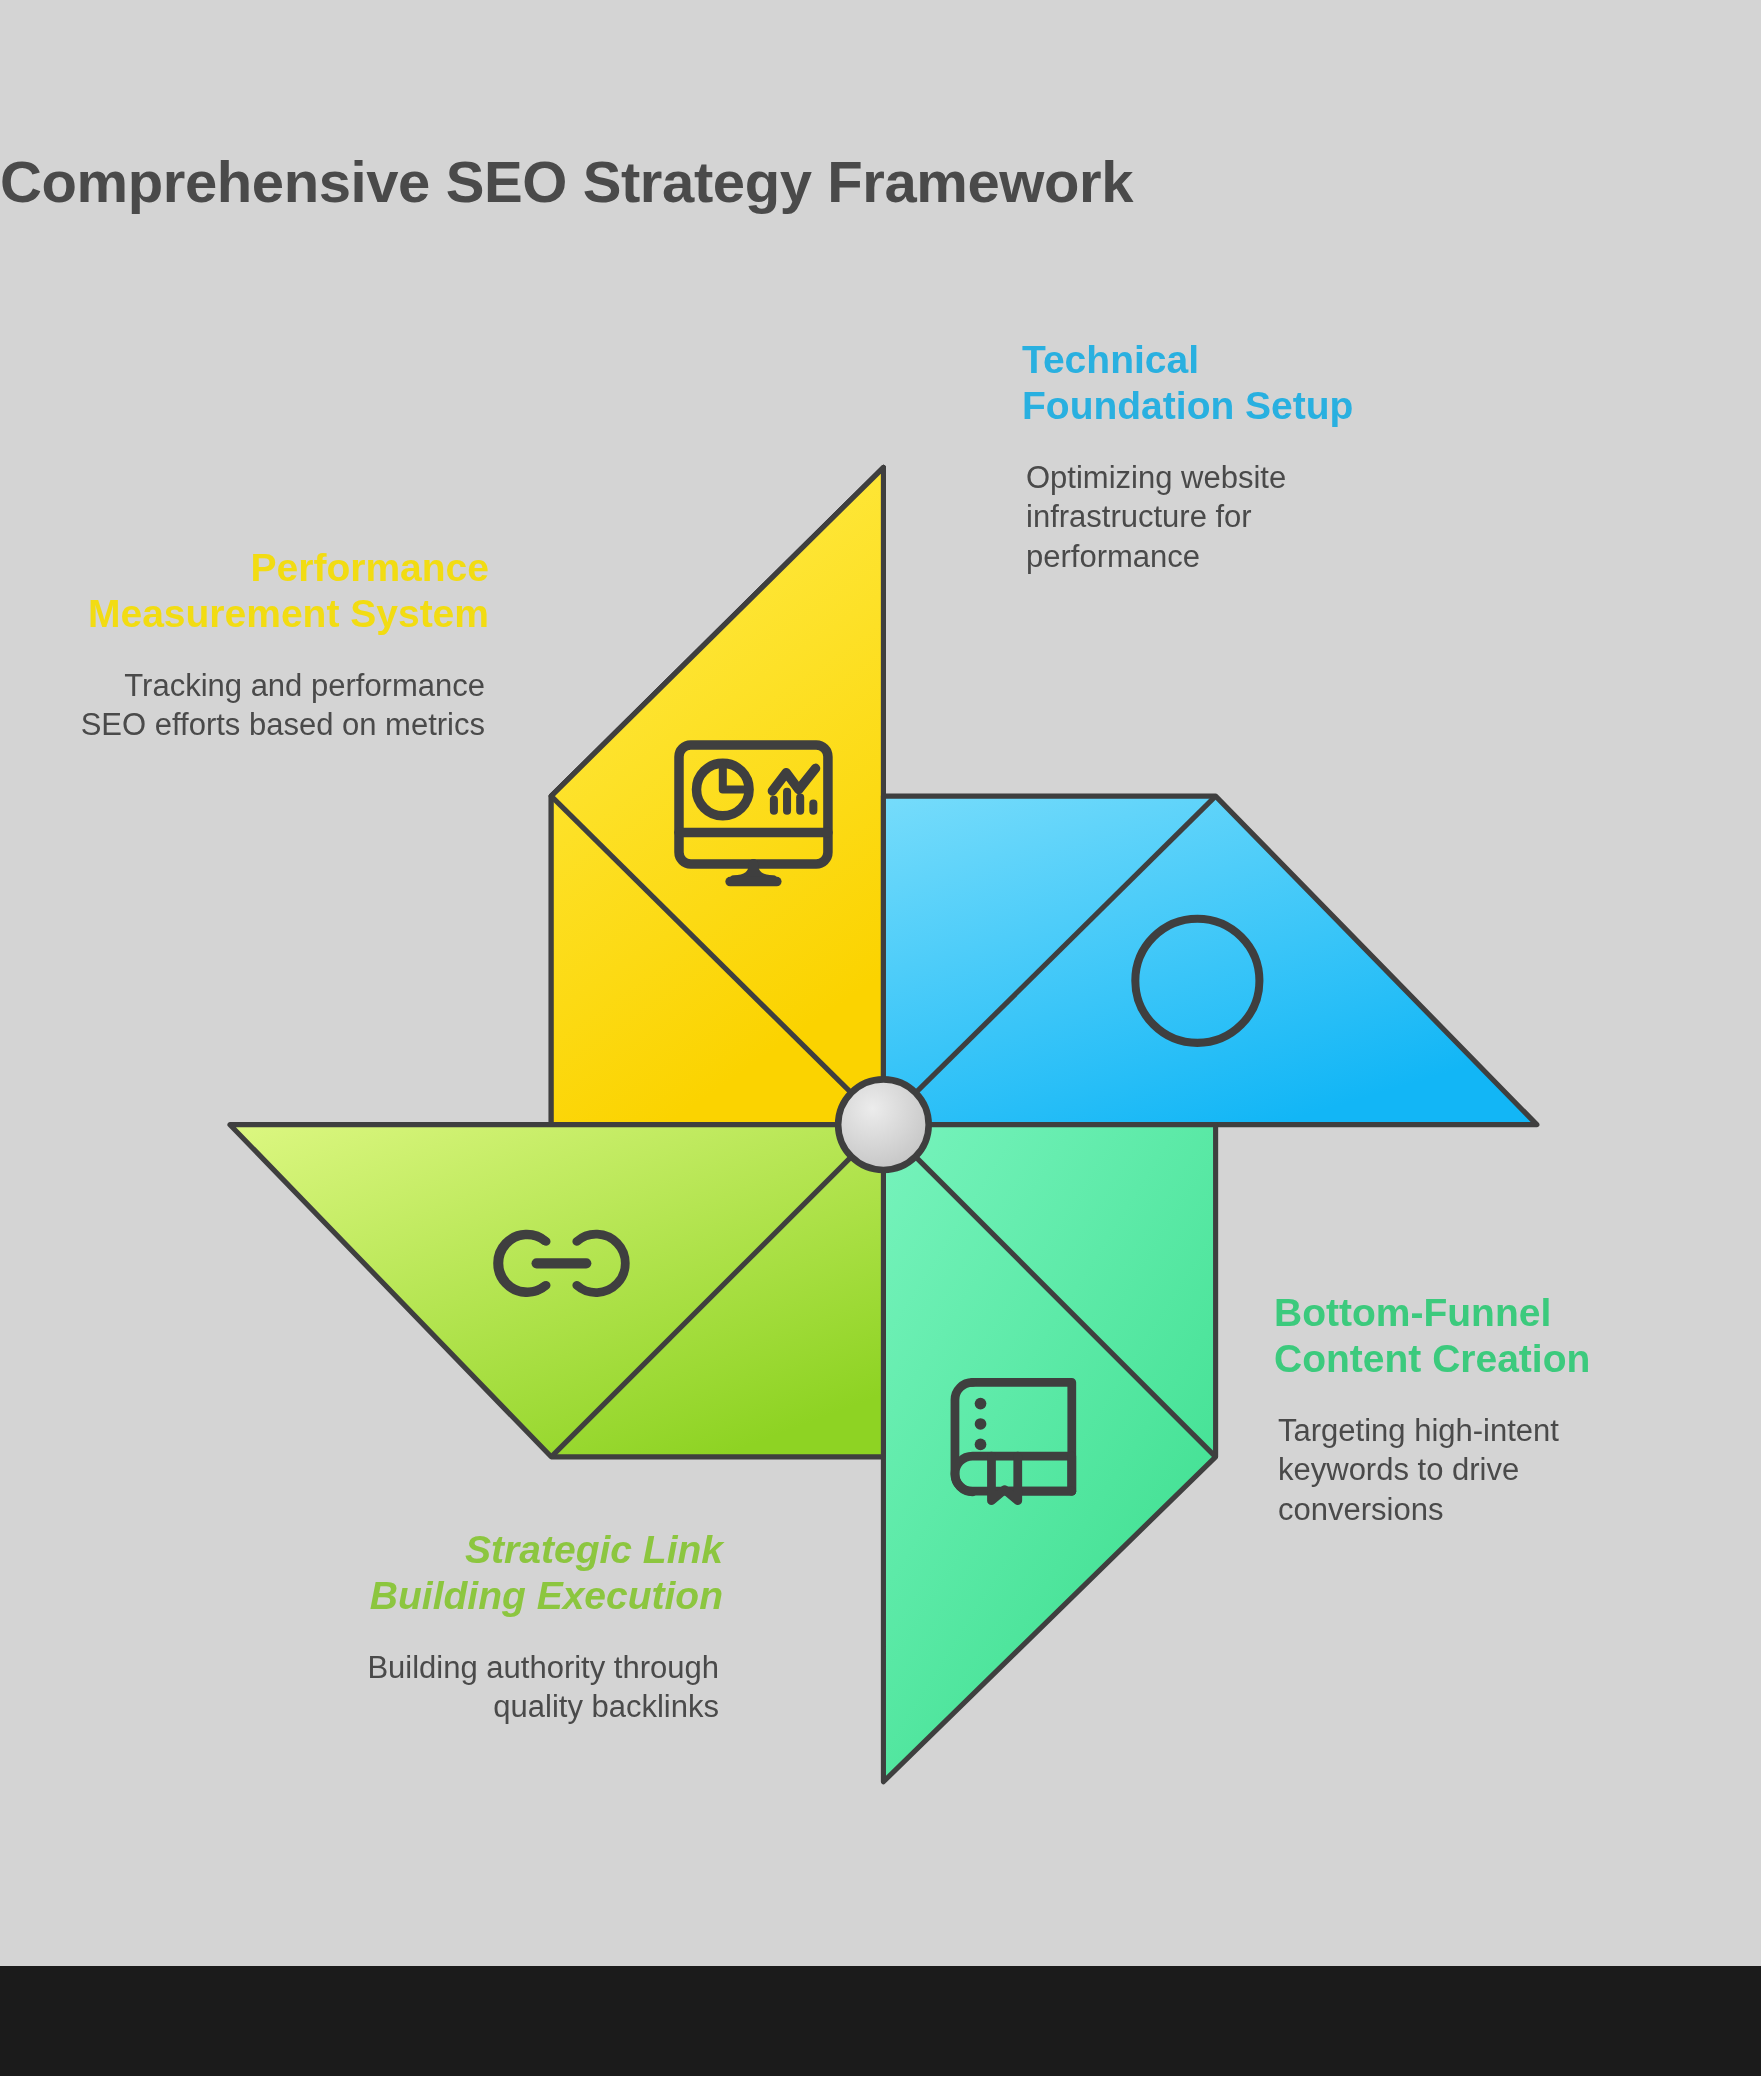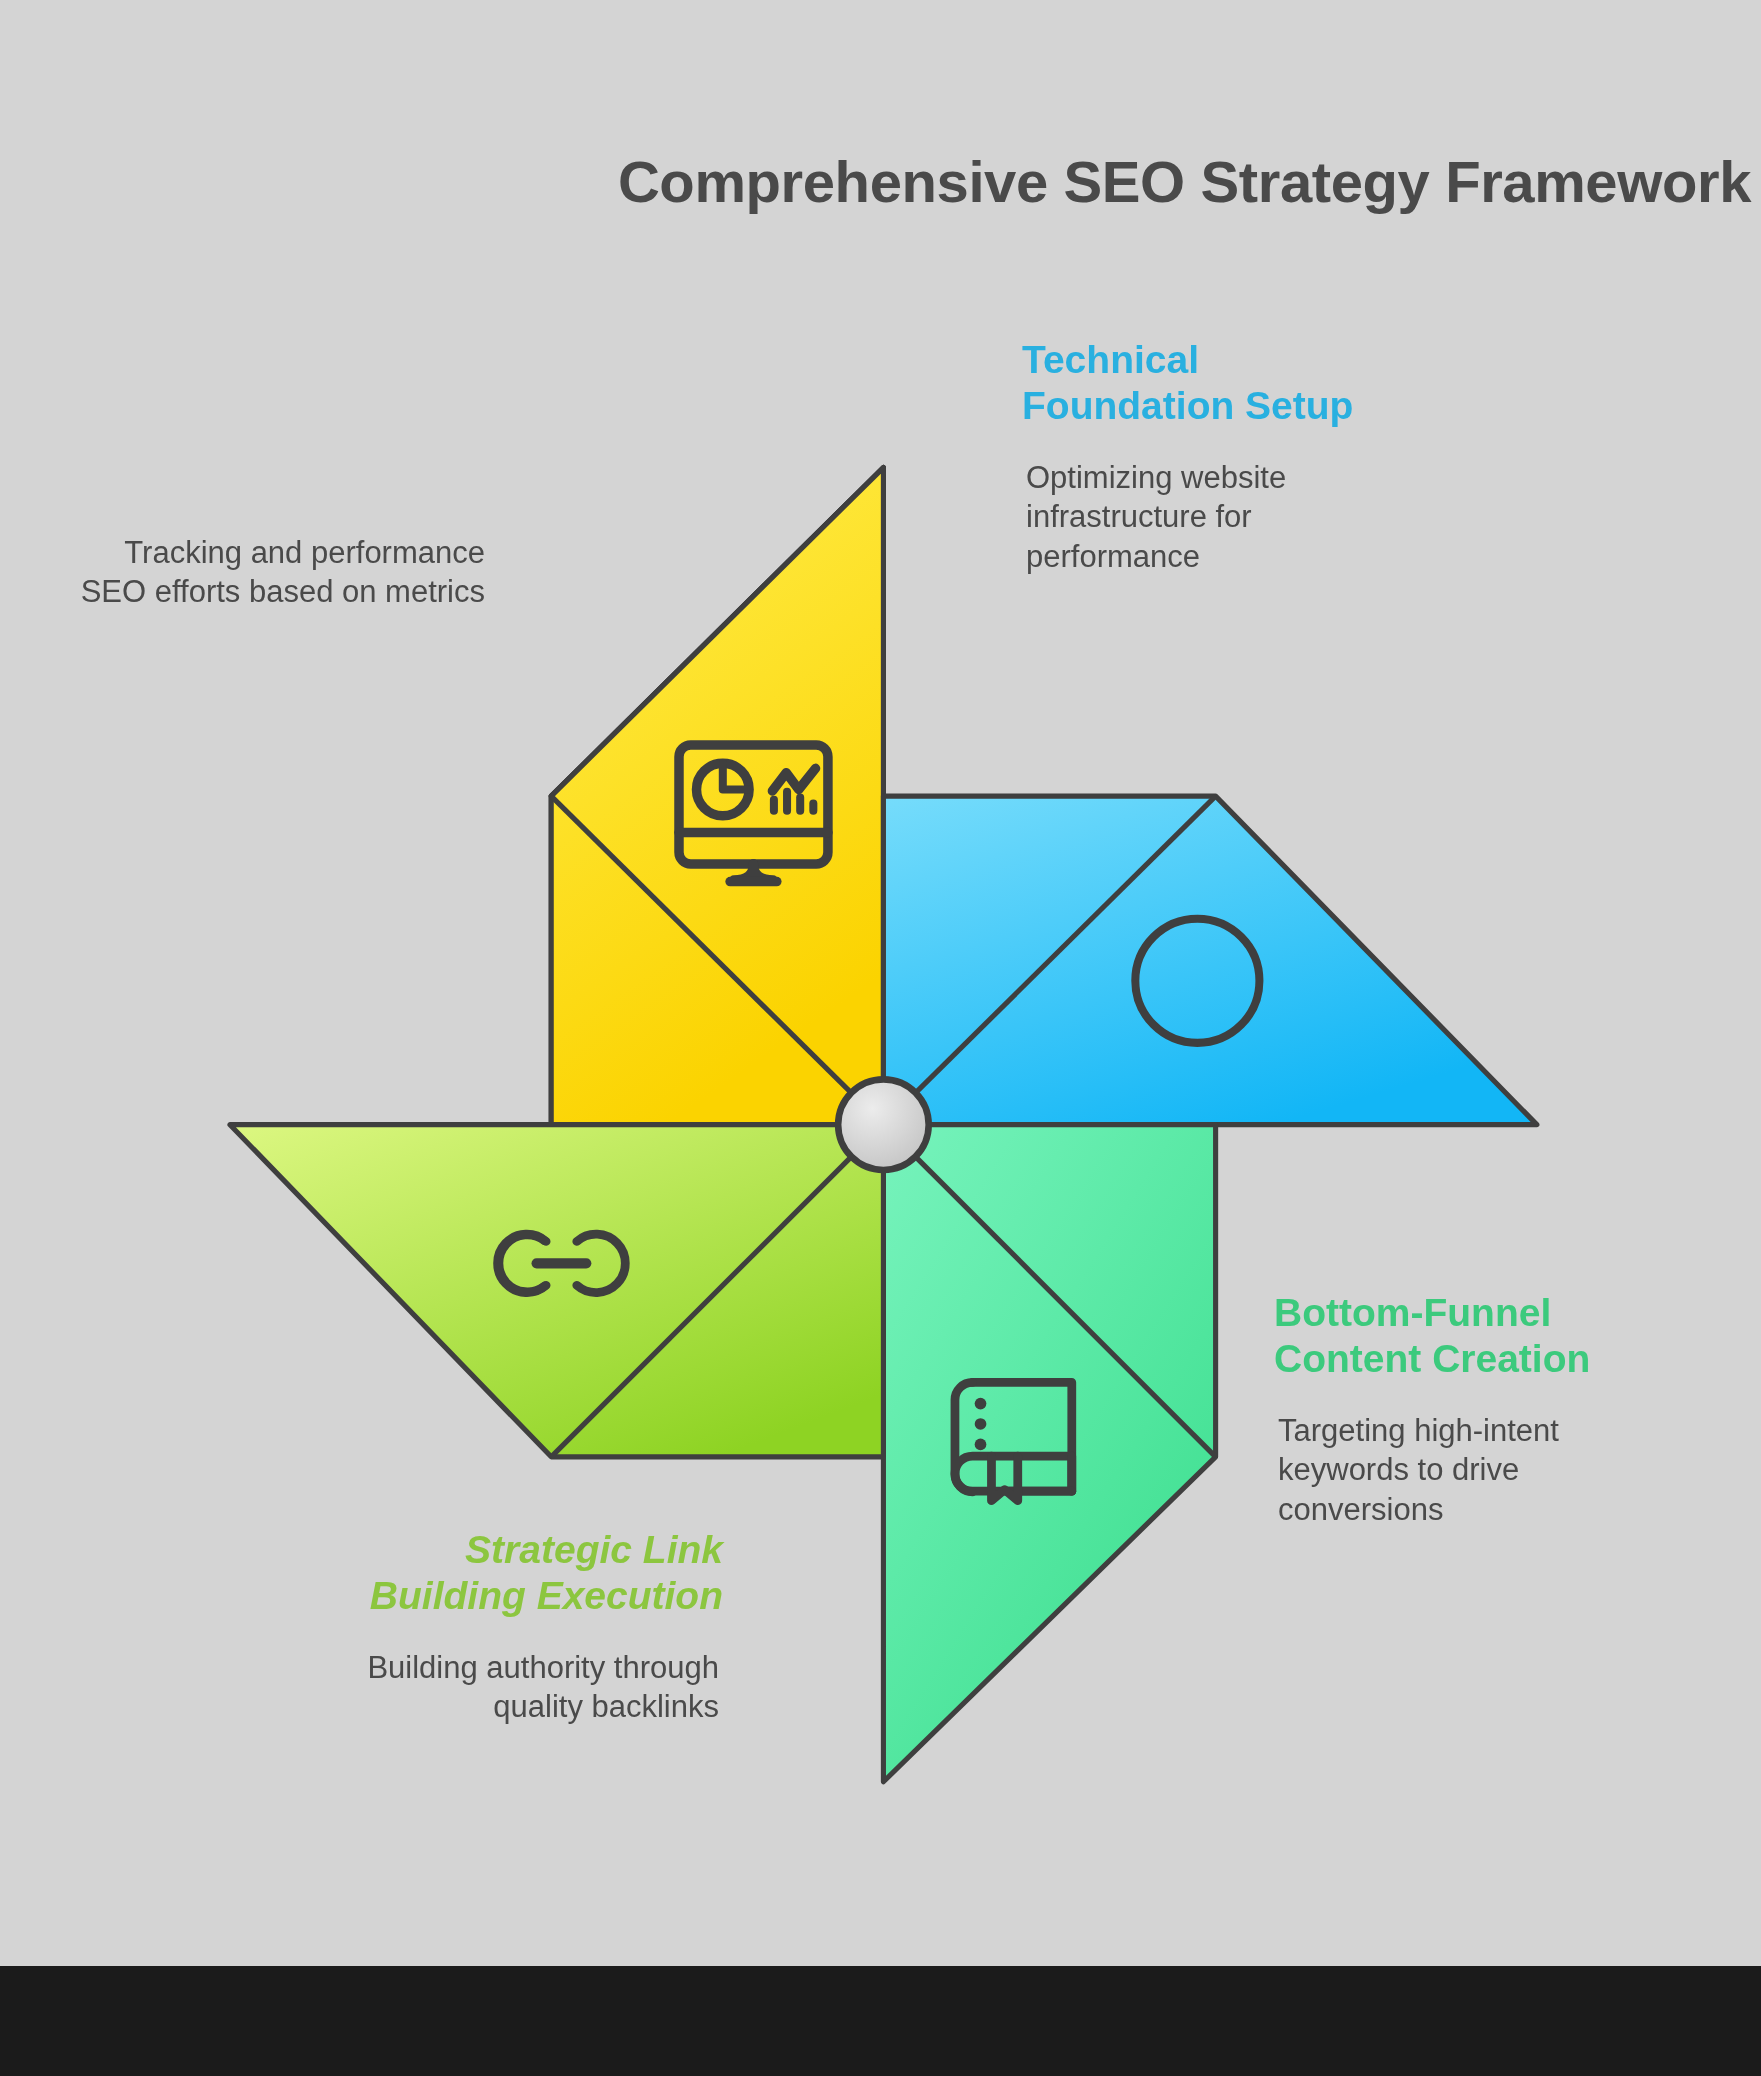--- a/index.html
+++ b/index.html
@@ -21,21 +21,21 @@
     width: 1761px;
     height: 2077px;
     background: #d4d4d4;
   }
 
   .page-title {
     position: absolute;
     left: 0;
     top: 150px;
     width: 1751px;
-    text-align: right;
+    text-align: left;
     font-size: 58px;
     font-weight: bold;
     color: #4a4a4a;
     letter-spacing: -0.4px;
     line-height: 1.1;
   }
 
   
   #pinwheel {
     position: absolute;
@@ -204,20 +204,21 @@
       <circle cx="1343" cy="1978" r="8" fill="#3f3f3f" stroke="none"></circle>
     </g>
   </svg>
 
   <div class="block" id="block-technical">
     <div class="heading">Technical Foundation Setup</div>
     <div class="desc">Optimizing website infrastructure for performance</div>
   </div>
 
   <div class="block" id="block-performance">
+    <div class="heading">Performance Measurement System</div>
     <div class="desc">Tracking and performance SEO efforts based on metrics</div>
   </div>
 
   <div class="block" id="block-bottomfunnel">
     <div class="heading">Bottom-Funnel Content Creation</div>
     <div class="desc">Targeting high-intent keywords to drive conversions</div>
   </div>
 
   <div class="block" id="block-strategic">
     <div class="heading">Strategic Link Building Execution</div>

